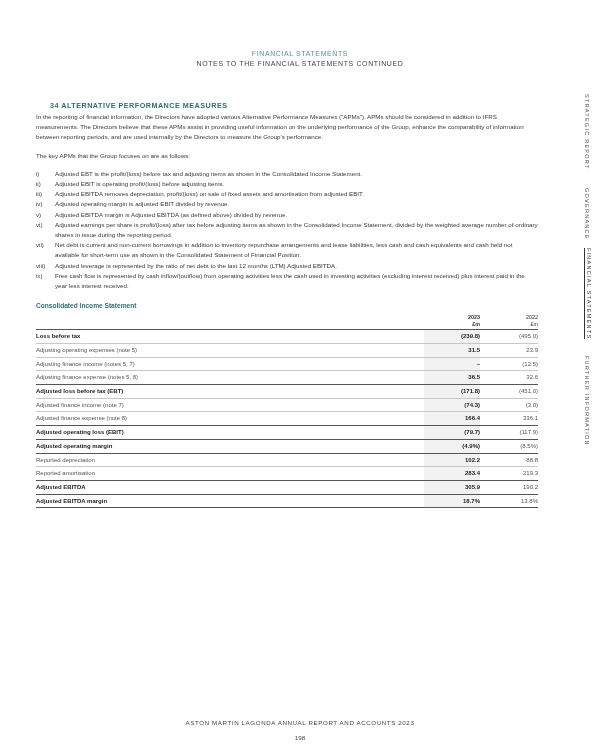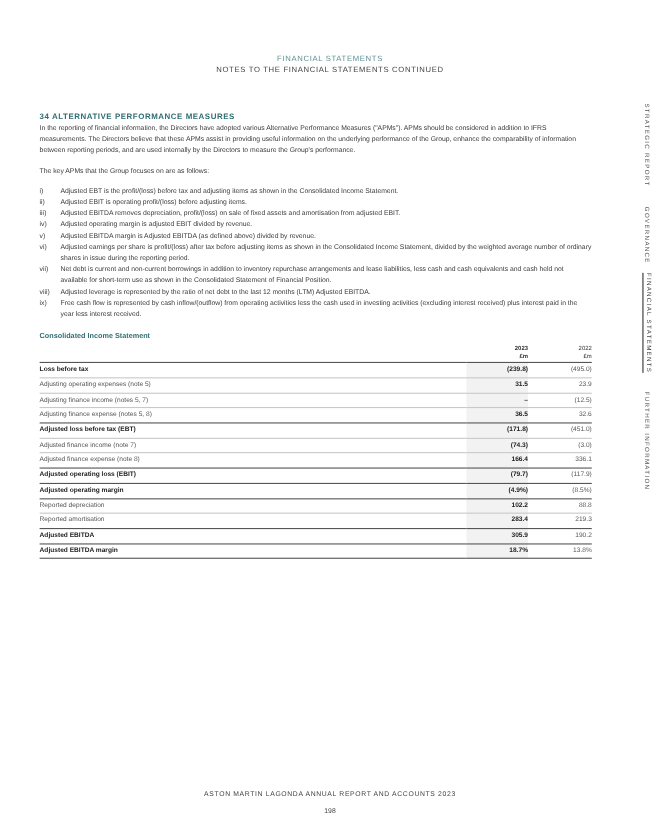--- a/index.html
+++ b/index.html
@@ -5,21 +5,21 @@
     html, body { margin: 0; padding: 0; background: #ffffff; }
     body {
       width: 600px; height: 756px; position: relative; overflow: hidden;
       font-family: "Liberation Sans", sans-serif; color: #3a3a3a;
     }
     .hdr { position: absolute; top: 49px; left: 0; width: 600px; text-align: center; }
     .hdr .sec { font-size: 7px; letter-spacing: 0.6px; color: #5f8f95; line-height: 9px; }
     .hdr .sub { font-size: 7px; letter-spacing: 0.6px; color: #444; line-height: 9px; margin-top: 1px; }
 
     .content { position: absolute; left: 36px; top: 101px; width: 502px; }
-    .h34 { font-size: 7.2px; font-weight: bold; letter-spacing: 0.5px; color: #2f6e73; line-height: 10px; }
+    .h34 { font-size: 7.2px; font-weight: bold; letter-spacing: 0.5px; color: #2f6e73; line-height: 10px; margin-left: 14px; }
     p { margin: 0; font-size: 6.2px; line-height: 10.2px; color: #3a3a3a; }
     .intro { margin-top: 1px; }
     .keyp { margin-top: 8px; }
     ol.apms { list-style: none; margin: 8px 0 0 0; padding: 0; }
     ol.apms li { position: relative; padding-left: 19px; font-size: 6.2px; line-height: 10.2px; color: #3a3a3a; }
     ol.apms li .num { position: absolute; left: 0; top: 0; }
 
     .cis-title { margin-top: 10px; font-size: 6.6px; font-weight: bold; color: #2f6e73; line-height: 10px; }
 
     table.cis { margin-top: 3px; width: 502px; border-collapse: collapse; font-size: 6px; }

